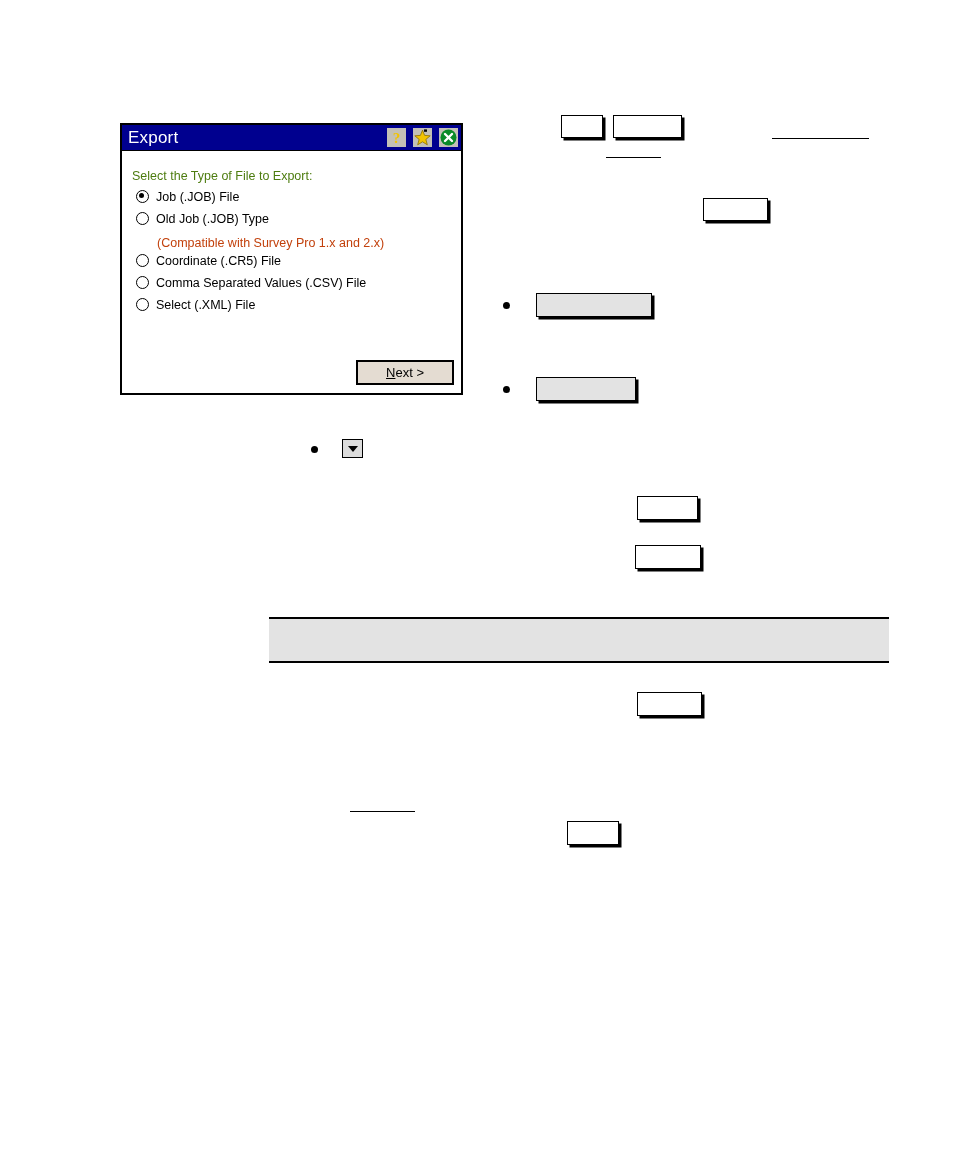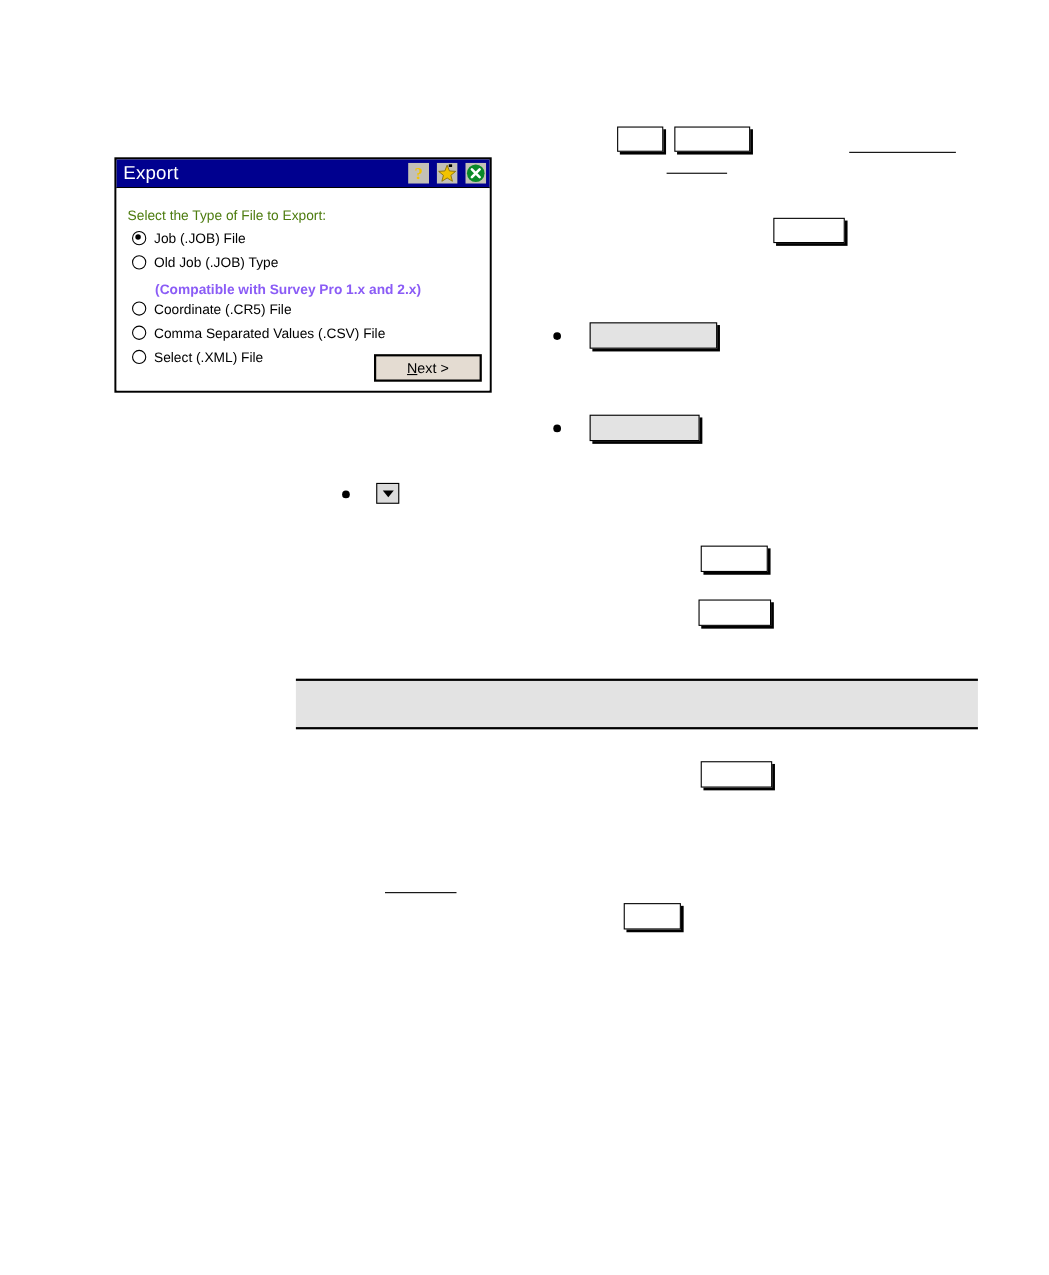--- a/index.html
+++ b/index.html
@@ -11,28 +11,27 @@
     height: 1159px;
     background: #ffffff;
     font-family: "Liberation Sans", sans-serif;
     position: relative;
     overflow: hidden;
   }
 
   
   .dialog {
     position: absolute;
-    left: 104px;
+    left: 120px;
     top: 123px;
     width: 343px;
-    height: 214px;
+    height: 272px;
     background: #ffffff;
     border: 2px solid #000000;
     box-sizing: border-box;
-    margin-top: 20px;
   }
   .dialog-titlebar {
     height: 26px;
     background: #00008f;
     display: flex;
     align-items: center;
     justify-content: space-between;
     border-bottom: 1px solid #000000;
     box-sizing: border-box;
   }
@@ -95,25 +94,24 @@
     background: #000000;
     border-radius: 50%;
   }
   .radio-label {
     font-size: 12.5px;
     color: #000000;
     white-space: nowrap;
   }
   .sub-note {
     font-size: 12.5px;
-    color: #8b5cf6;
+    color: #c2410c;
     margin: 0 0 0 35px;
     height: 20px;
     line-height: 18px;
-    font-weight: bold;
   }
   .next-btn {
     position: absolute;
     right: 7px;
     bottom: 8px;
     width: 98px;
     height: 25px;
     background: #e4dcd2;
     border: 2px solid #000000;
     box-sizing: border-box;

